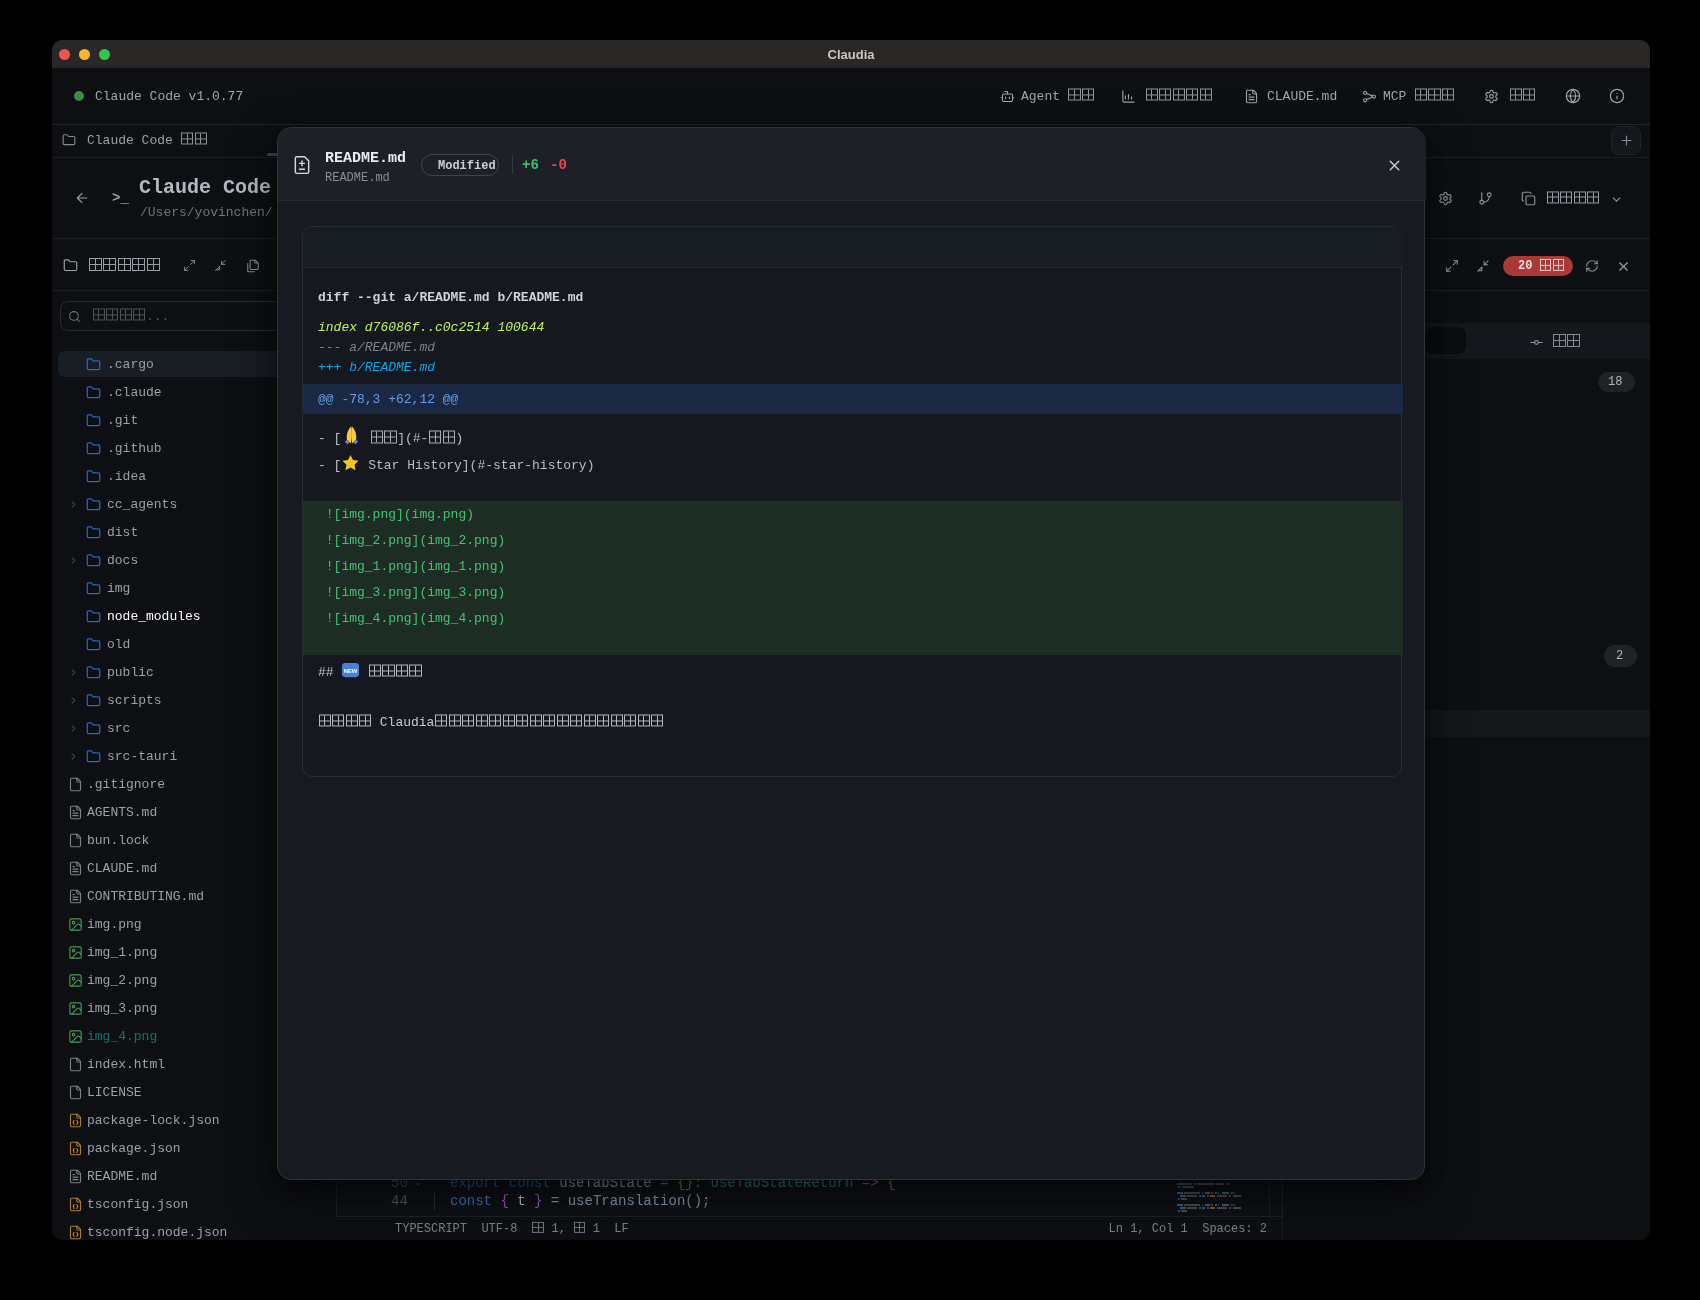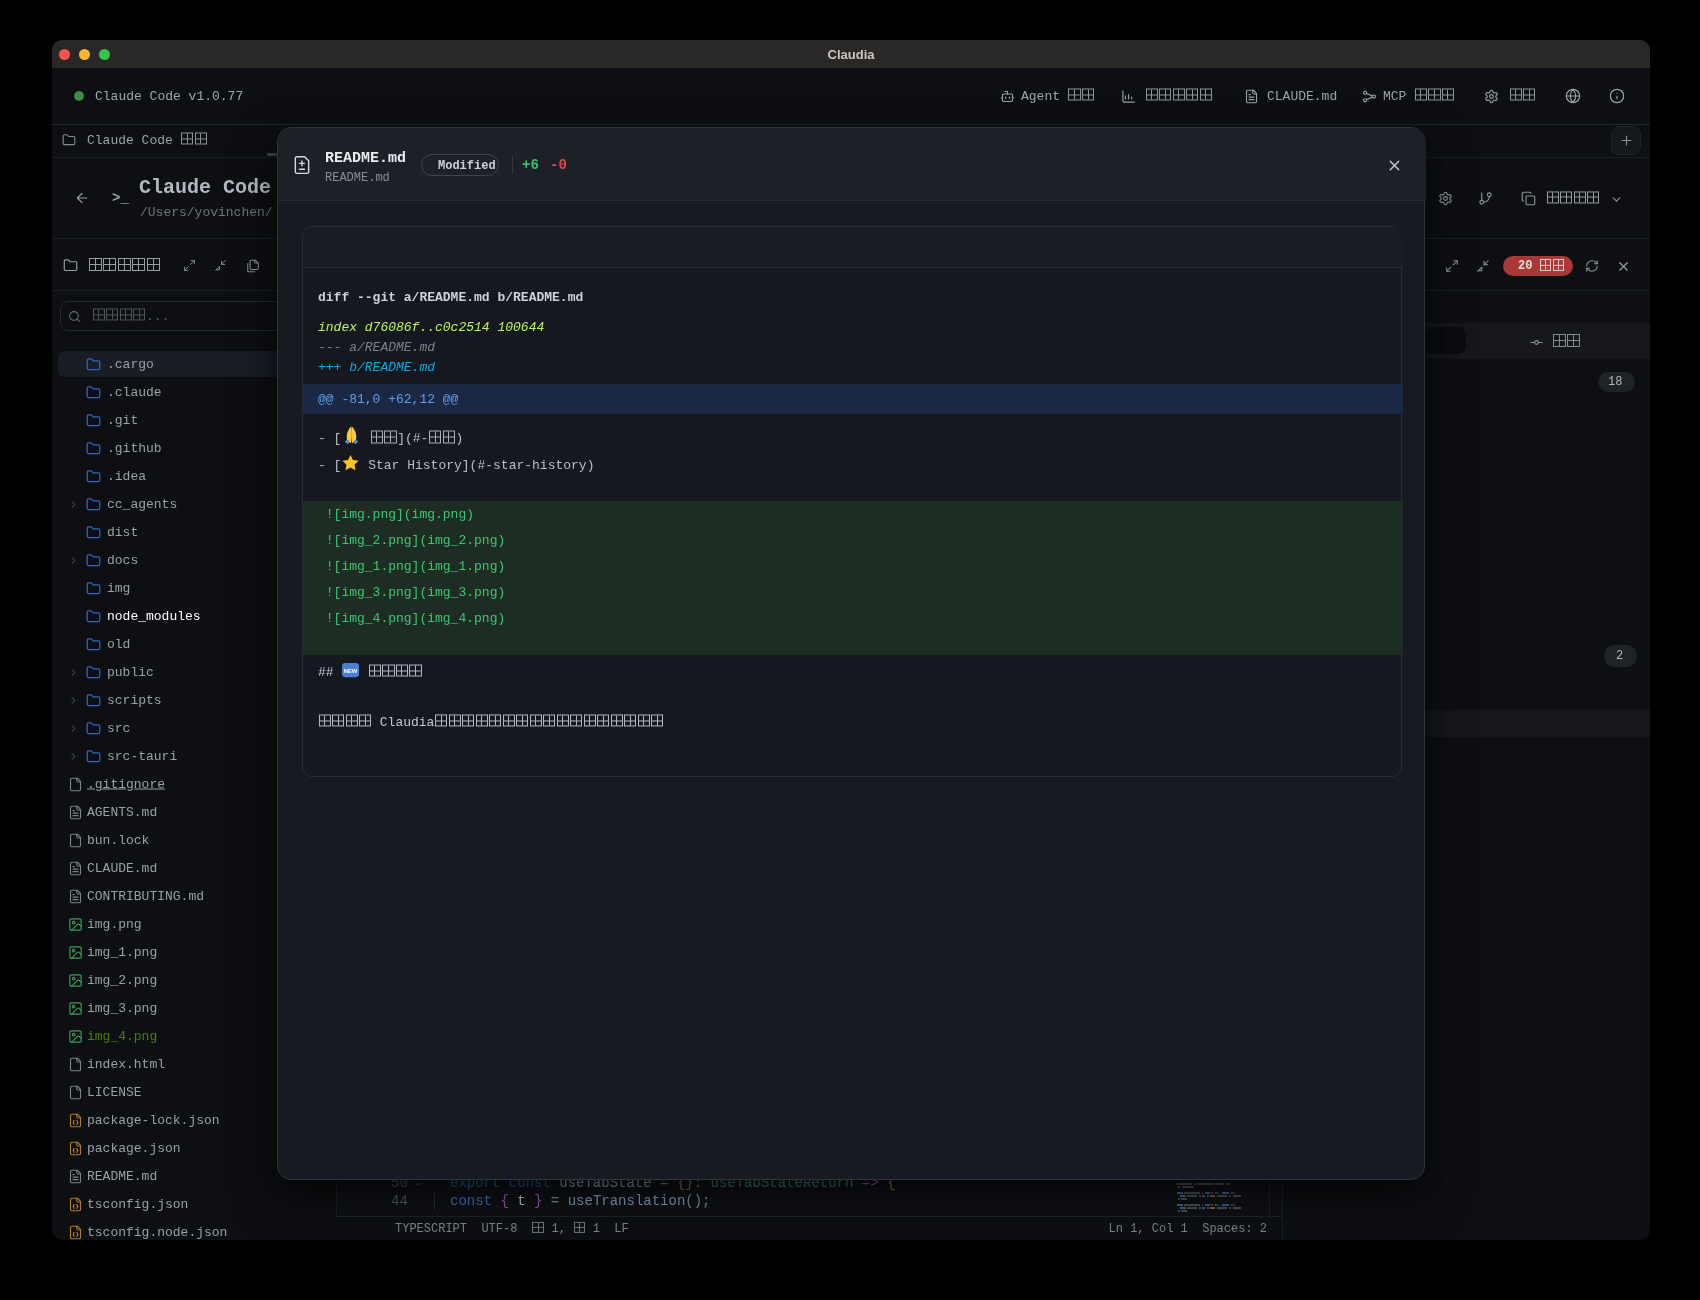--- a/index.html
+++ b/index.html
@@ -335,21 +335,21 @@
         <path d="M20 20a2 2 0 0 0 2-2V8a2 2 0 0 0-2-2h-7.9a2 2 0 0 1-1.69-.9L9.6 3.9A2 2 0 0 0 7.93 3H4a2 2 0 0 0-2 2v13a2 2 0 0 0 2 2Z"></path>
       </svg>
     </div>
     <div style="position:absolute;left:55px;top:716.0px;transform:translateY(-50%);white-space:pre;font:400 13px 'Liberation Mono',monospace;color:#9aa0a8;letter-spacing:0;">src-tauri</div>
     <div style="position:absolute;left:16.0px;top:736.5px;width:15px;height:15px">
       <svg class="ic " style="" width="15" height="15" viewBox="0 0 24 24" fill="none" stroke="#7c828a" stroke-width="1.8" stroke-linecap="round" stroke-linejoin="round">
         <path d="M15 2H6a2 2 0 0 0-2 2v16a2 2 0 0 0 2 2h12a2 2 0 0 0 2-2V7Z"></path>
         <path d="M14 2v4a2 2 0 0 0 2 2h4"></path>
       </svg>
     </div>
-    <div style="position:absolute;left:35px;top:744.0px;transform:translateY(-50%);white-space:pre;font:400 13px 'Liberation Mono',monospace;color:#9aa0a8;letter-spacing:0;text-decoration:underline;">.gitignore</div>
+    <div style="position:absolute;left:35px;top:744.0px;transform:translateY(-50%);white-space:pre;font:400 13px 'Liberation Mono',monospace;color:#9aa0a8;letter-spacing:0;">.gitignore</div>
     <div style="position:absolute;left:16.0px;top:764.5px;width:15px;height:15px">
       <svg class="ic " style="" width="15" height="15" viewBox="0 0 24 24" fill="none" stroke="#7c828a" stroke-width="1.8" stroke-linecap="round" stroke-linejoin="round">
         <path d="M15 2H6a2 2 0 0 0-2 2v16a2 2 0 0 0 2 2h12a2 2 0 0 0 2-2V7Z"></path>
         <path d="M14 2v4a2 2 0 0 0 2 2h4"></path>
         <path d="M10 9H8"></path>
         <path d="M16 13H8"></path>
         <path d="M16 17H8"></path>
       </svg>
     </div>
     <div style="position:absolute;left:35px;top:772.0px;transform:translateY(-50%);white-space:pre;font:400 13px 'Liberation Mono',monospace;color:#9aa0a8;letter-spacing:0;">AGENTS.md</div>
@@ -412,21 +412,21 @@
       </svg>
     </div>
     <div style="position:absolute;left:35px;top:968.0px;transform:translateY(-50%);white-space:pre;font:400 13px 'Liberation Mono',monospace;color:#9aa0a8;letter-spacing:0;">img_3.png</div>
     <div style="position:absolute;left:16.0px;top:988.5px;width:15px;height:15px">
       <svg class="ic " style="" width="15" height="15" viewBox="0 0 24 24" fill="none" stroke="#3f9e54" stroke-width="1.8" stroke-linecap="round" stroke-linejoin="round">
         <rect width="18" height="18" x="3" y="3" rx="2" ry="2"></rect>
         <circle cx="9" cy="9" r="2"></circle>
         <path d="m21 15-3.1-3.1a2 2 0 0 0-2.8 0L6 21"></path>
       </svg>
     </div>
-    <div style="position:absolute;left:35px;top:996.0px;transform:translateY(-50%);white-space:pre;font:400 13px 'Liberation Mono',monospace;color:#4d7c0f;letter-spacing:0;text-align:center;">img_4.png</div>
+    <div style="position:absolute;left:35px;top:996.0px;transform:translateY(-50%);white-space:pre;font:400 13px 'Liberation Mono',monospace;color:#0f766e;letter-spacing:0;text-align:center;">img_4.png</div>
     <div style="position:absolute;left:16.0px;top:1016.5px;width:15px;height:15px">
       <svg class="ic " style="" width="15" height="15" viewBox="0 0 24 24" fill="none" stroke="#7c828a" stroke-width="1.8" stroke-linecap="round" stroke-linejoin="round">
         <path d="M15 2H6a2 2 0 0 0-2 2v16a2 2 0 0 0 2 2h12a2 2 0 0 0 2-2V7Z"></path>
         <path d="M14 2v4a2 2 0 0 0 2 2h4"></path>
       </svg>
     </div>
     <div style="position:absolute;left:35px;top:1024.0px;transform:translateY(-50%);white-space:pre;font:400 13px 'Liberation Mono',monospace;color:#9aa0a8;letter-spacing:0;">index.html</div>
     <div style="position:absolute;left:16.0px;top:1044.5px;width:15px;height:15px">
       <svg class="ic " style="" width="15" height="15" viewBox="0 0 24 24" fill="none" stroke="#7c828a" stroke-width="1.8" stroke-linecap="round" stroke-linejoin="round">
         <path d="M15 2H6a2 2 0 0 0-2 2v16a2 2 0 0 0 2 2h12a2 2 0 0 0 2-2V7Z"></path>
@@ -570,21 +570,21 @@
           </svg>
         </div>
       </div>
       <div style="position:absolute;left:24px;top:98px;width:1100px;height:551px;background:#15191f;border:1px solid #272d35;border-radius:10px;box-sizing:border-box">
         <div style="position:absolute;left:0px;top:0px;width:1100px;height:41px;background:#181c23;border-bottom:1px solid #242a31;border-radius:10px 10px 0 0"></div>
         <div style="position:absolute;left:15px;top:70px;transform:translateY(-50%);white-space:pre;font:700 13px 'Liberation Mono',monospace;color:#ced4dc;letter-spacing:0;">diff --git a/README.md b/README.md</div>
         <div style="position:absolute;left:15px;top:100px;transform:translateY(-50%);white-space:pre;font:400 13px 'Liberation Mono',monospace;color:#bef264;letter-spacing:0;font-style:italic">index d76086f..c0c2514 100644</div>
         <div style="position:absolute;left:15px;top:120px;transform:translateY(-50%);white-space:pre;font:400 13px 'Liberation Mono',monospace;color:#79828c;letter-spacing:0;font-style:italic">--- a/README.md</div>
         <div style="position:absolute;left:15px;top:140px;transform:translateY(-50%);white-space:pre;font:400 13px 'Liberation Mono',monospace;color:#0ea5e9;letter-spacing:0;font-style:italic">+++ b/README.md</div>
         <div style="position:absolute;left:0px;top:157px;width:1100px;height:30px;background:#1a2844"></div>
-        <div style="position:absolute;left:15px;top:172px;transform:translateY(-50%);white-space:pre;font:400 13px 'Liberation Mono',monospace;color:#5f9fe8;letter-spacing:0;">@@ -81,0 +62,12 @@</div>
+        <div style="position:absolute;left:15px;top:172px;transform:translateY(-50%);white-space:pre;font:400 13px 'Liberation Mono',monospace;color:#5f9fe8;letter-spacing:0;">@@ -78,3 +62,12 @@</div>
         <div style="position:absolute;left:15px;top:209px;transform:translateY(-50%);white-space:pre;font:400 13px 'Liberation Mono',monospace;color:#b7bec8;letter-spacing:0;">- [<svg width="21" height="21" viewBox="0 0 20 20" style="vertical-align:-4.5px">
             <path d="M9.6 0.8 C6.4 4.6 4.8 9 5.6 13.2 L9.4 17.2 C10.3 12 10.4 5 9.6 0.8 Z" fill="#fbc93f"></path>
             <path d="M10.4 0.8 C13.6 4.6 15.2 9 14.4 13.2 L10.6 17.2 C9.7 12 9.6 5 10.4 0.8 Z" fill="#fbc93f"></path>
             <path d="M5.5 13.6 L3.7 15.5 L6.4 17.9 L8.2 16 Z" fill="#5b8def"></path>
             <path d="M14.5 13.6 L16.3 15.5 L13.6 17.9 L11.8 16 Z" fill="#5b8def"></path>
           </svg> <i class="cj"></i><i class="cj"></i>](#-<i class="cj"></i><i class="cj"></i>)</div>
         <div style="position:absolute;left:15px;top:235.5px;transform:translateY(-50%);white-space:pre;font:400 13px 'Liberation Mono',monospace;color:#b7bec8;letter-spacing:0;">- [<svg width="19" height="19" viewBox="0 0 20 20" style="vertical-align:-4px">
             <path d="M10 1.5 12.6 6.9 18.5 7.7 14.2 11.8 15.3 17.6 10 14.8 4.7 17.6 5.8 11.8 1.5 7.7 7.4 6.9 Z" fill="#f7c325"></path>
           </svg> Star History](#-star-history)</div>
         <div style="position:absolute;left:0px;top:274px;width:1100px;height:154px;background:#1e2d23"></div>

